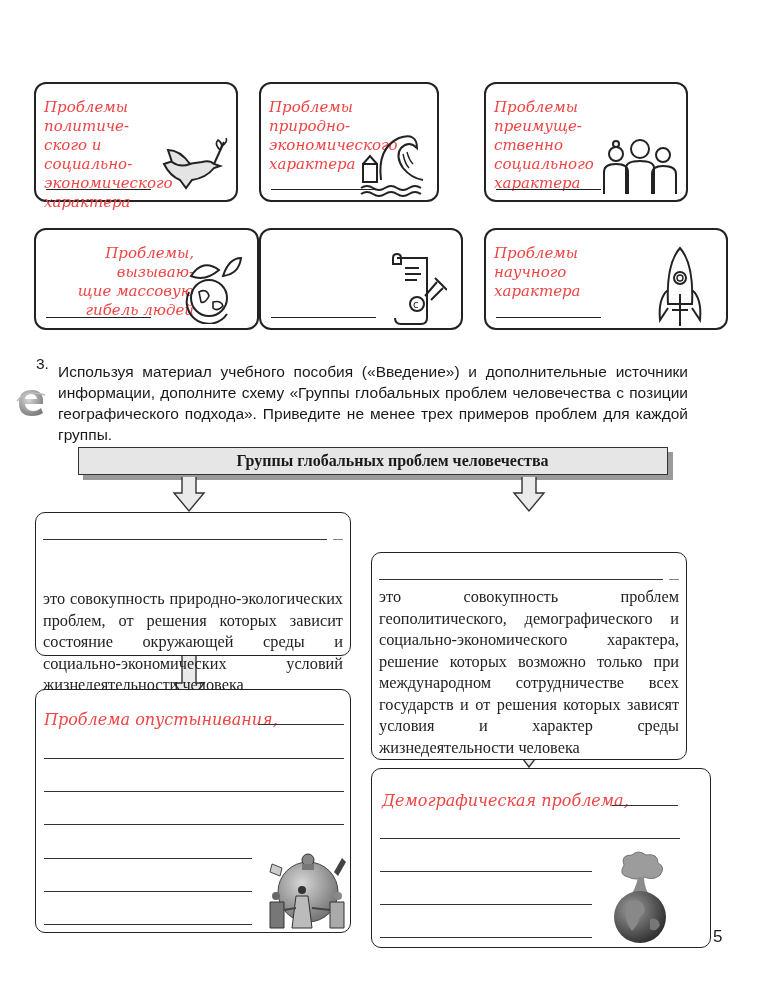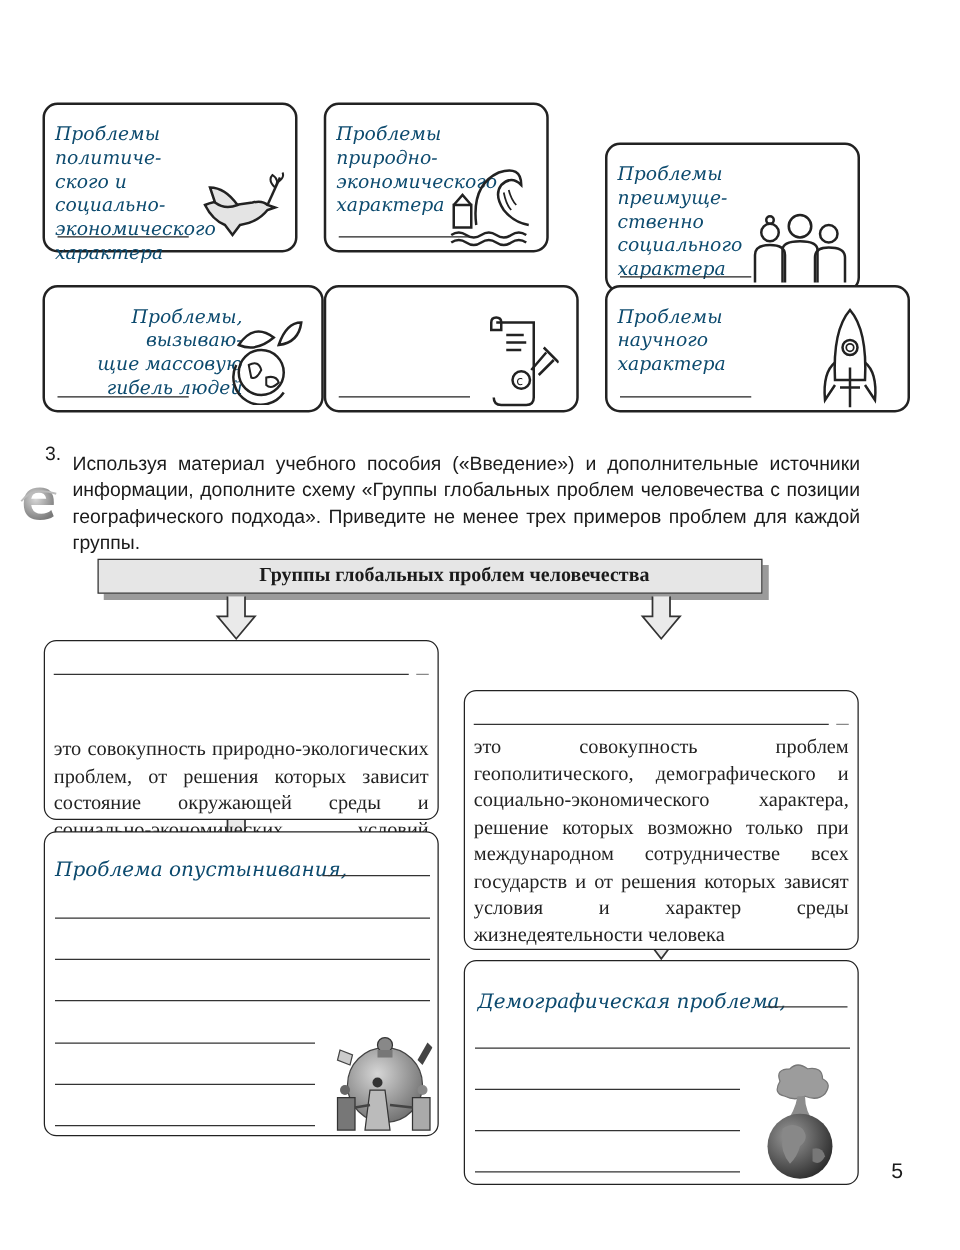--- a/index.html
+++ b/index.html
@@ -1,24 +1,24 @@
 <!DOCTYPE html>
 <html><head>
 <meta charset="utf-8">
 <style>
   html, body { margin:0; padding:0; }
   body { width:768px; height:1000px; background:#ffffff; position:relative; overflow:hidden; color:#1a1a1a; }
   .abs { position:absolute; }
   .card { position:absolute; border:2px solid #222; border-radius:12px; background:#fff; box-sizing:border-box; }
-  .hand { font-family:"DejaVu Serif", serif; font-style:italic; font-size:15px; line-height:19px; color:#0c4a6e; }
+  .hand { font-family:"DejaVu Serif", serif; font-style:italic; font-size:15px; line-height:19px; color:#ef4444; }
   .card .title { position:absolute; left:8px; top:14px; width:150px; white-space:pre-line; }
   .card .blank { position:absolute; left:10px; bottom:10px; width:105px; border-bottom:1.5px solid #222; }
   .card .ico { position:absolute; }
   .task { font-family:"Liberation Sans", sans-serif; font-size:15.5px; line-height:21px; color:#1a1a1a; }
-  .header-box { position:absolute; left:78px; top:447px; width:532px; height:28px; background:#e6e6e6; border:1.5px solid #333; box-shadow:5px 5px 0 #9a9a9a; box-sizing:border-box; text-align:center; font-family:"Liberation Serif", serif; font-weight:bold; font-size:16px; line-height:26px;padding-left:39px; }
+  .header-box { position:absolute; left:78px; top:447px; width:590px; height:28px; background:#e6e6e6; border:1.5px solid #333; box-shadow:5px 5px 0 #9a9a9a; box-sizing:border-box; text-align:center; font-family:"Liberation Serif", serif; font-weight:bold; font-size:16px; line-height:26px;padding-left:39px; }
   .serif-body { font-family:"Liberation Serif", serif; font-size:16.3px; line-height:21.5px; color:#222; text-align:justify; }
   .line { position:absolute; border-bottom:1.5px solid #333; height:0; }
   .dash { position:absolute; width:10px; border-bottom:1.2px solid #888; }
   .pagenum { font-family:"Liberation Sans", sans-serif; font-size:17px; }
 </style>
 </head>
 <body>
 
 <div class="card" style="left:34px; top:82px; width:204px; height:120px;">
   <div class="title hand">Проблемы полити­че-
@@ -41,21 +41,21 @@
   <div class="blank"></div>
   <svg class="ico" style="right:10px; top:40px;" width="68" height="76" viewBox="0 0 68 76">
     <path d="M22 56 Q18 24 40 14 Q58 8 58 24 Q50 16 42 24 Q36 32 44 44 Q52 54 64 56" fill="none" stroke="#222" stroke-width="2"></path>
     <path d="M44 30 Q46 40 50 44 M48 28 Q50 36 54 40" stroke="#222" stroke-width="1.4" fill="none"></path>
     <rect x="4" y="40" width="14" height="18" fill="none" stroke="#222" stroke-width="2"></rect>
     <path d="M4 40 L11 32 L18 40" fill="none" stroke="#222" stroke-width="2"></path>
     <path d="M2 64 q6 -4 12 0 t12 0 t12 0 t12 0 t12 0 M2 70 q6 -4 12 0 t12 0 t12 0 t12 0 t12 0" fill="none" stroke="#222" stroke-width="2"></path>
   </svg>
 </div>
 
-<div class="card" style="left:484px; top:82px; width:204px; height:120px;margin-top:32px;">
+<div class="card" style="left:484px; top:82px; width:204px; height:120px;">
   <div class="title hand">Проблемы преимуще-
 ственно социального
 характера</div>
   <div class="blank"></div>
   <svg class="ico" style="right:6px; top:52px;" width="80" height="60" viewBox="0 0 80 60">
     <circle cx="16" cy="18" r="7" fill="none" stroke="#222" stroke-width="2"></circle>
     <circle cx="16" cy="8" r="3" fill="none" stroke="#222" stroke-width="2"></circle>
     <path d="M4 58 V36 Q4 28 16 28 Q28 28 28 36 V58" fill="none" stroke="#222" stroke-width="2"></path>
     <circle cx="40" cy="13" r="9" fill="none" stroke="#222" stroke-width="2"></circle>
     <path d="M26 58 V32 Q26 25 40 25 Q54 25 54 32 V58" fill="none" stroke="#222" stroke-width="2"></path>
@@ -139,21 +139,21 @@
   <div class="dash" style="left:297px; top:26px;"></div>
   <div class="abs serif-body" style="left:7px; top:33px; width:300px;margin-top:42px;">это совокупность природно-экологических проблем, от решения которых зависит состояние окружающей среды и социально-экономических условий жизнедеятельности человека</div>
 </div>
 
 <div class="card" style="left:371px; top:512px; width:316px; height:208px; border-width:1.5px; border-radius:10px;margin-top:40px;">
   <div class="line" style="left:7px; top:26px; width:284px;"></div>
   <div class="dash" style="left:297px; top:26px;"></div>
   <div class="abs serif-body" style="left:7px; top:33px; width:300px;">это совокупность проблем геополитического, демографического и социально-экономического характера, решение которых возможно только при международном сотрудничестве всех государств и от решения которых зависят условия и характер среды жизнедеятельности человека</div>
 </div>
 
-<div class="card" style="left:35px; top:665px; width:316px; height:244px; border-width:1.5px; border-radius:10px;padding-left:27px;">
+<div class="card" style="left:35px; top:689px; width:316px; height:244px; border-width:1.5px; border-radius:10px;padding-left:27px;">
   <div class="abs hand" style="left:8px; top:20px; font-size:16px;">Проблема опустынивания,</div>
   <div class="line" style="left:222px; top:34px; width:86px;"></div>
   <div class="line" style="left:8px; top:68px; width:300px;"></div>
   <div class="line" style="left:8px; top:101px; width:300px;"></div>
   <div class="line" style="left:8px; top:134px; width:300px;"></div>
   <div class="line" style="left:8px; top:168px; width:208px;"></div>
   <div class="line" style="left:8px; top:201px; width:208px;"></div>
   <div class="line" style="left:8px; top:234px; width:208px;"></div>
   <svg class="abs" style="left:230px; top:160px;" width="80" height="80" viewBox="0 0 80 80">
     <defs>
@@ -170,21 +170,21 @@
     <circle cx="10" cy="46" r="4" fill="#666"></circle>
     <path d="M4 52 H18 V78 H4 Z" fill="#777" stroke="#333"></path>
     <circle cx="72" cy="46" r="4" fill="#888"></circle>
     <path d="M64 52 H78 V78 H64 Z" fill="#aaa" stroke="#333"></path>
     <path d="M68 22 L76 8 L80 12 L72 26 Z" fill="#444"></path>
     <path d="M6 14 L16 18 L14 26 L4 22 Z" fill="#ccc" stroke="#444"></path>
     <path d="M18 60 L30 58 M46 58 L64 60" stroke="#444" stroke-width="2"></path>
   </svg>
 </div>
 
-<div class="card" style="left:371px; top:768px; width:316px; height:180px; border-width:1.5px; border-radius:10px;text-align:center;">
+<div class="card" style="left:371px; top:768px; width:340px; height:180px; border-width:1.5px; border-radius:10px;text-align:center;">
   <div class="abs hand" style="left:10px; top:22px; font-size:16px;">Демографическая проблема,</div>
   <div class="line" style="left:240px; top:36px; width:66px;"></div>
   <div class="line" style="left:8px; top:69px; width:300px;"></div>
   <div class="line" style="left:8px; top:102px; width:212px;"></div>
   <div class="line" style="left:8px; top:135px; width:212px;"></div>
   <div class="line" style="left:8px; top:168px; width:212px;"></div>
   <svg class="abs" style="left:238px; top:82px;" width="64" height="94" viewBox="0 0 64 94">
     <defs>
       <radialGradient id="eg2" cx="35%" cy="35%" r="70%">
         <stop offset="0%" stop-color="#9a9a9a"></stop>

